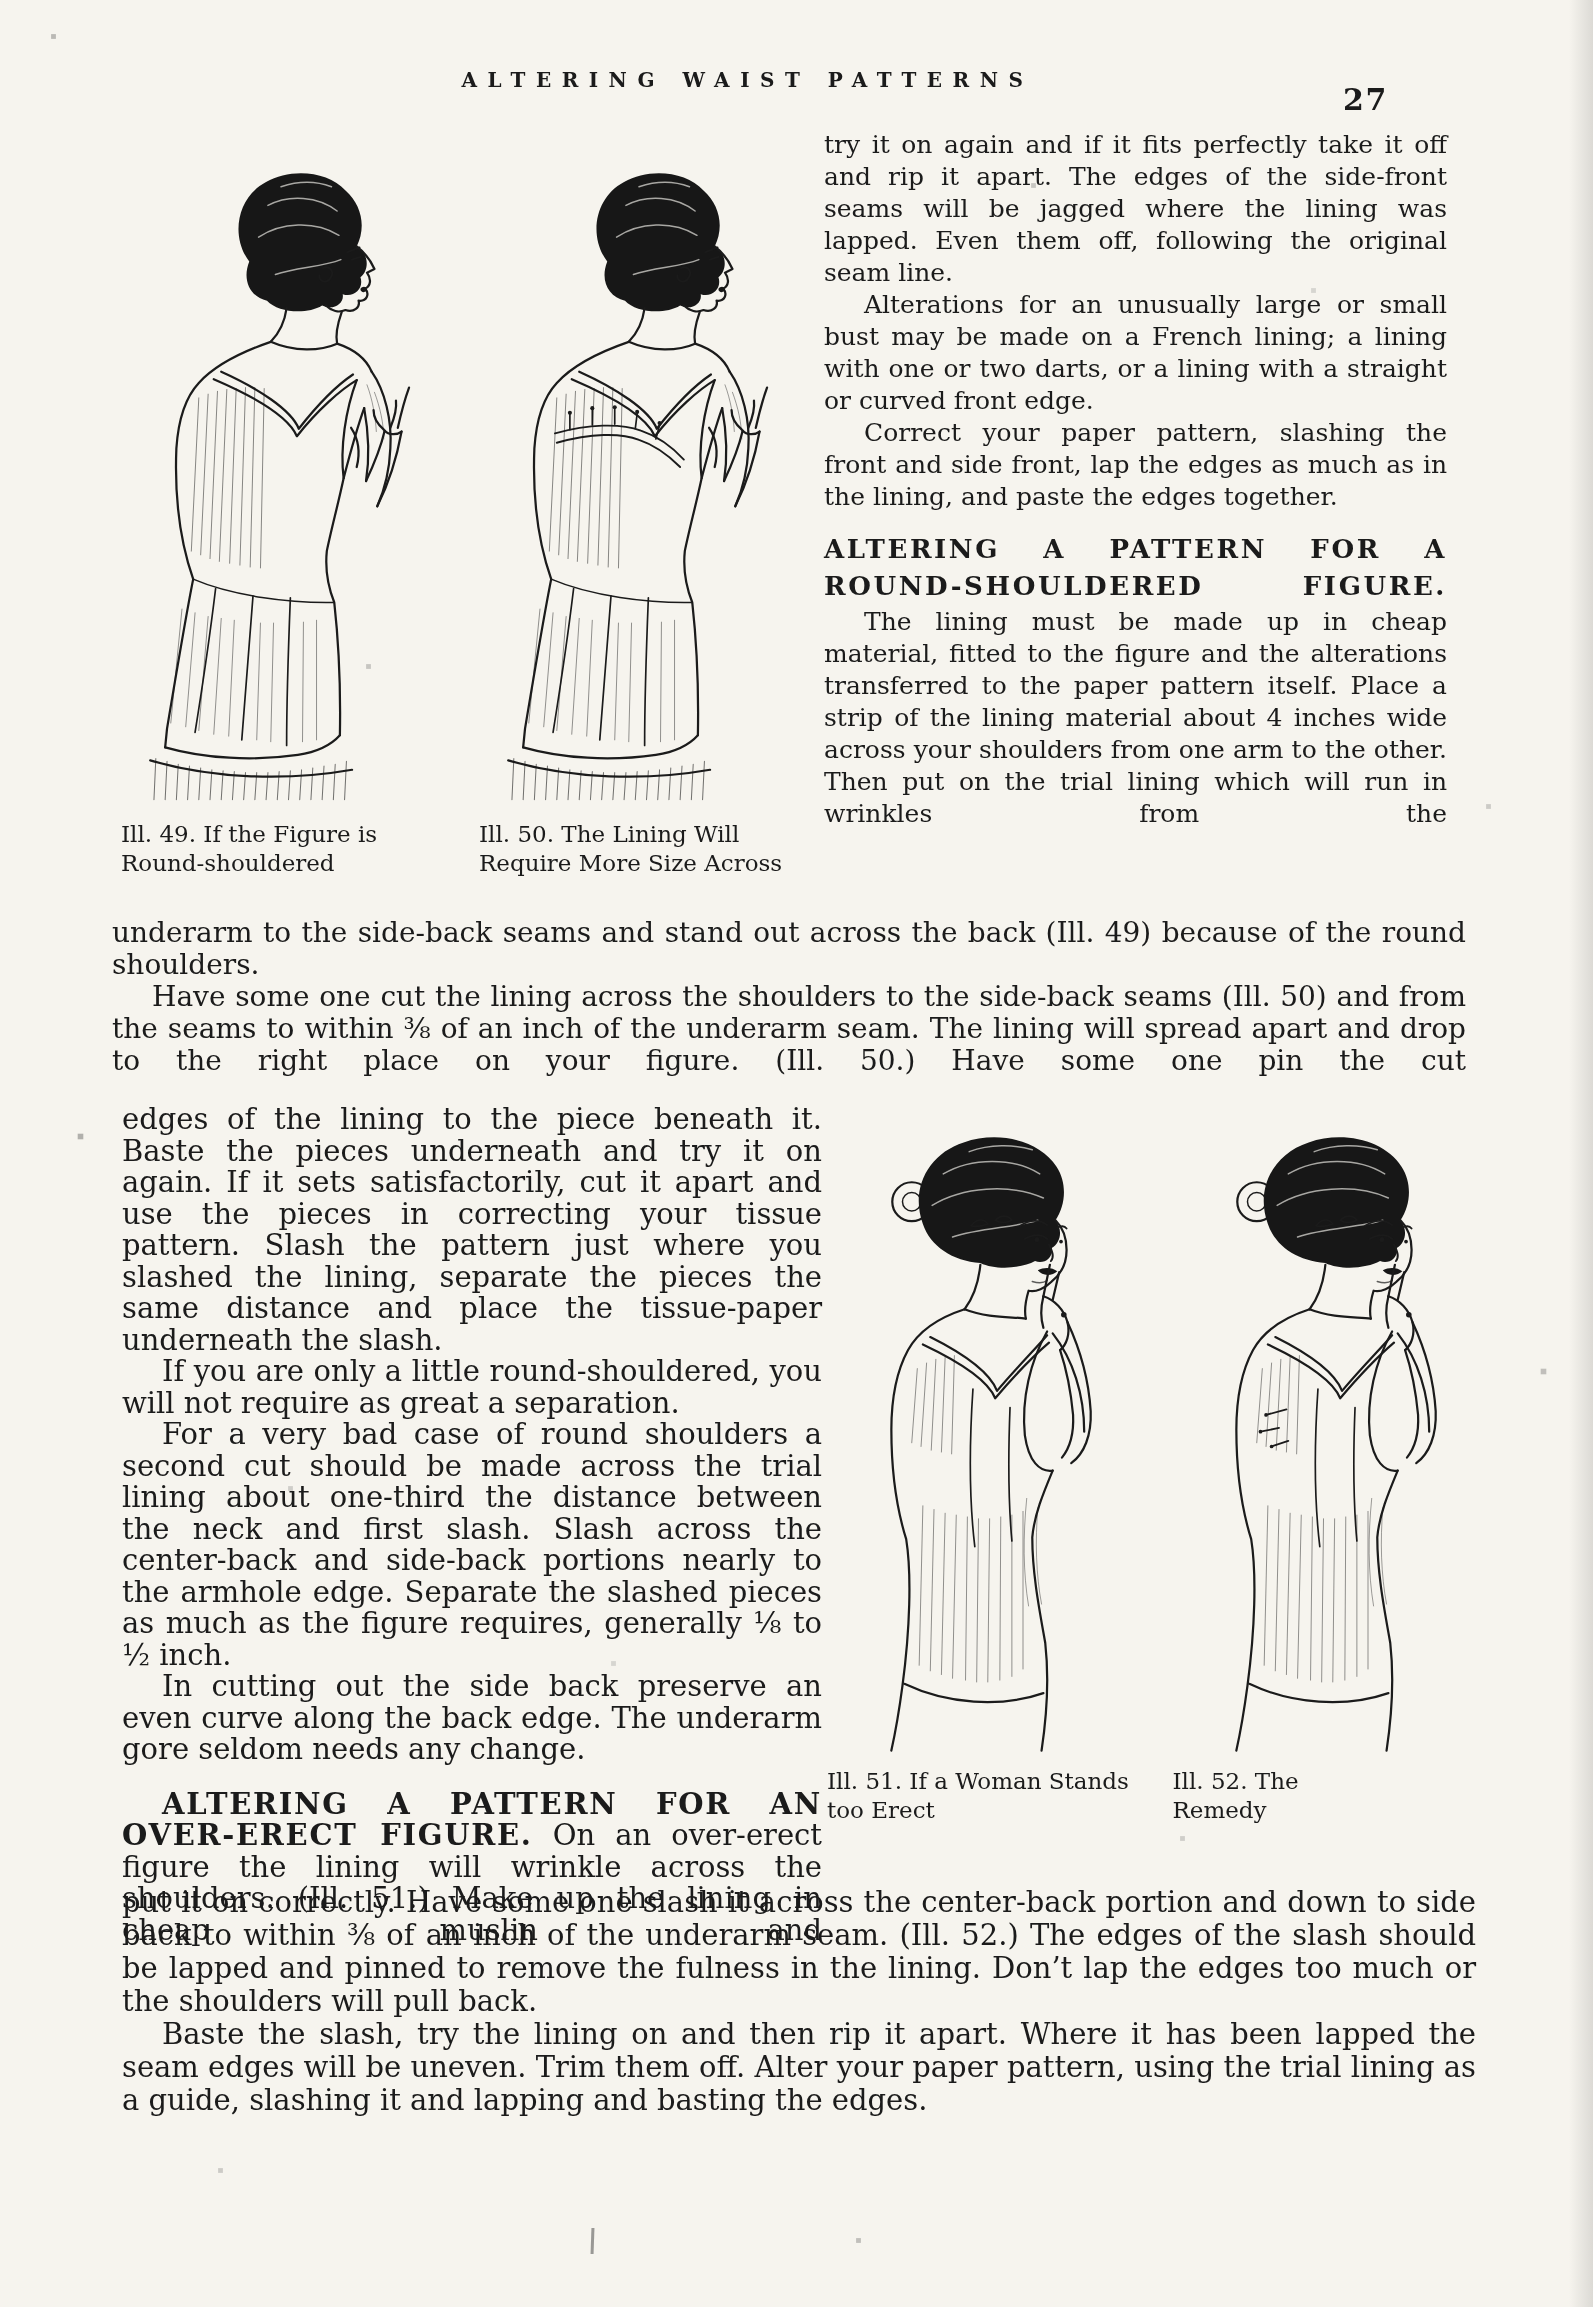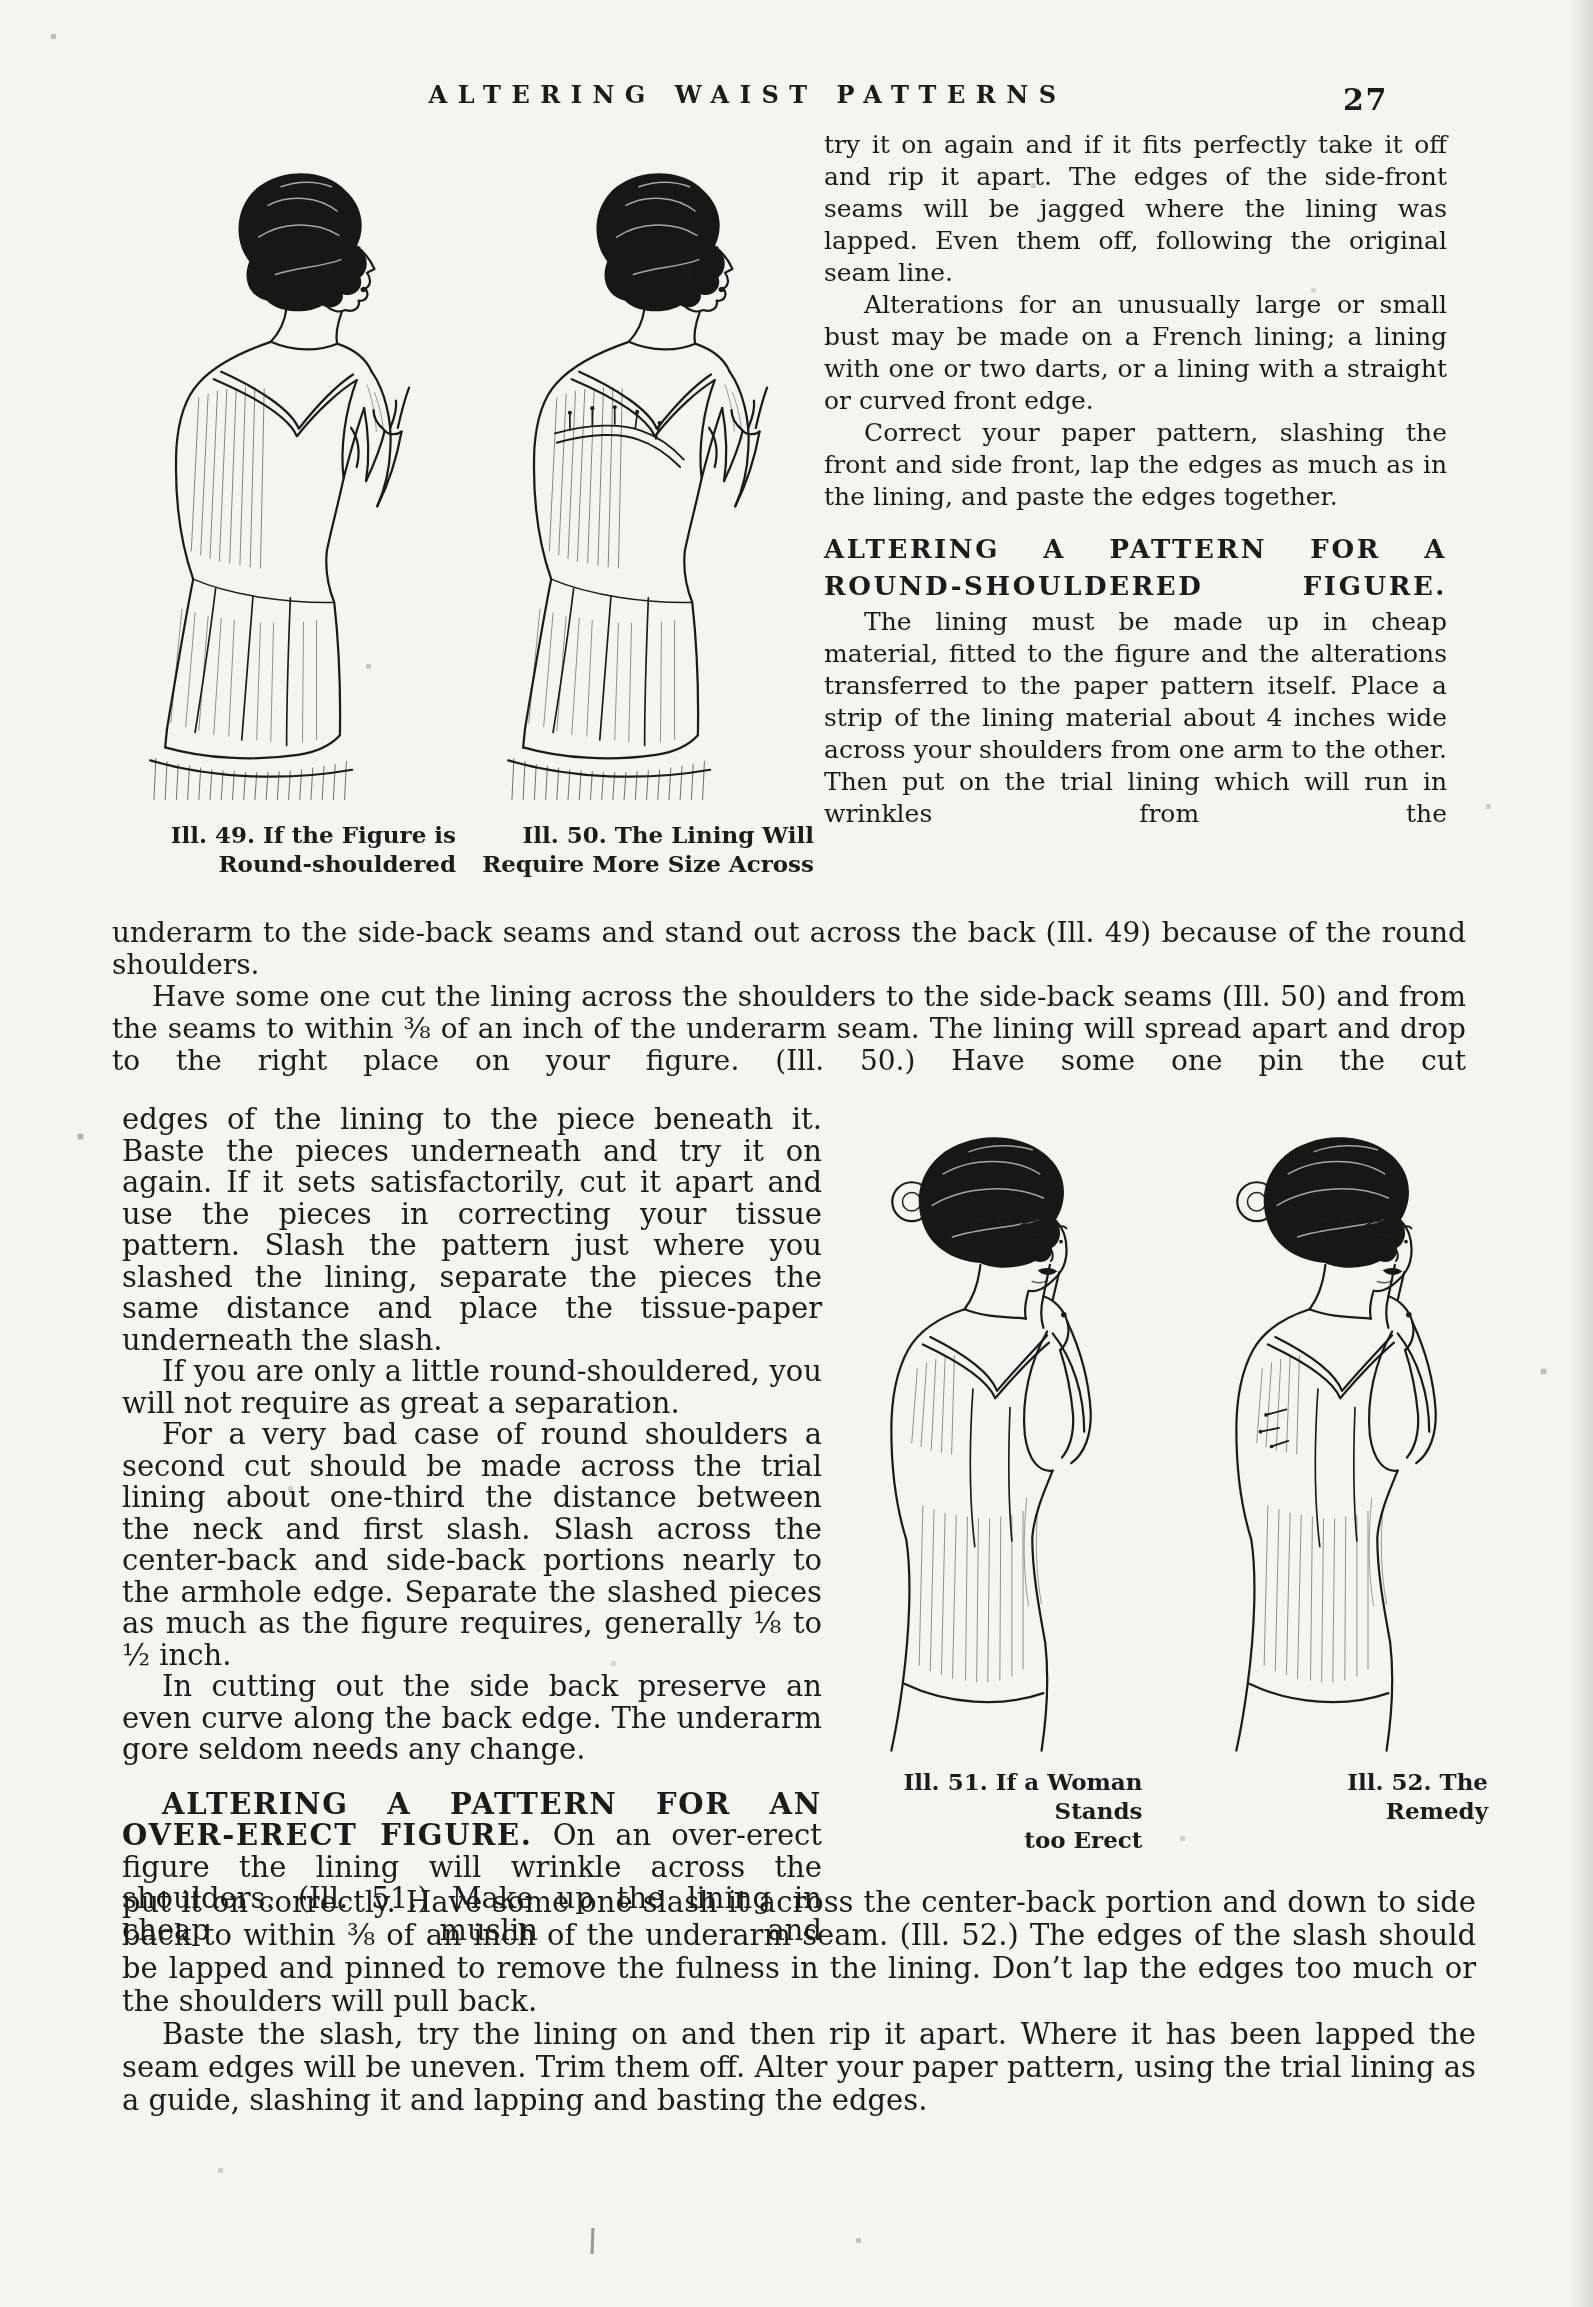--- a/index.html
+++ b/index.html
@@ -2,22 +2,22 @@
 <html style="font-size:14px"><head>
 <meta charset="utf-8">
 <style>
   html,body{margin:0;padding:0;background:#6f6f6f;}
   .page{
     position:relative;width:1593px;height:2307px;background:#f6f4ee;
     font-family:"DejaVu Serif","Liberation Serif",serif;color:#1b1b1b;overflow:hidden;
   }
   
   .hdr-title{
-    position:absolute;top:80px;left:122px;width:1251px;text-align:center;
-    font-size:24px;font-weight:bold;letter-spacing:10.5px;white-space:nowrap;
+    position:absolute;top:68px;left:122px;width:1251px;text-align:center;
+    font-size:20px;font-weight:bold;letter-spacing:10.5px;white-space:nowrap;
   }
   .hdr-page-num{
     position:absolute;top:82px;left:1343px;font-size:30px;font-weight:bold;letter-spacing:1.7px;
   }
   
   .txt p{margin:0;text-align:justify;}
   .body-p{text-indent:40px;}
   .noindent{text-indent:0;}
   .flow{text-align-last:justify;}
   .col-right{position:absolute;top:129px;left:824px;width:623px;font-size:25px;line-height:32px;}
@@ -25,21 +25,21 @@
   .col-left{position:absolute;top:1104px;left:122px;width:700px;font-size:29px;line-height:31.5px;}
   .full-2{position:absolute;top:1886px;left:122px;width:1354px;font-size:29px;line-height:33px;}
   .section-heading{margin:17.5px 0 1.7px 0;font-weight:bold;}
   .section-heading .hl{display:block;text-align:justify;text-align-last:justify;letter-spacing:2.6px;line-height:37px;font-size:26px;}
   .inline-heading{font-weight:bold;letter-spacing:1.7px;}
   
   .figs-top{position:absolute;top:138px;left:121px;width:693px;display:flex;gap:23px;}
   .figs-bottom{position:absolute;top:1109px;left:827px;width:661px;display:flex;gap:30px;}
   .fig{flex:1;text-align:center;}
   .fig-art{display:block;margin:0 auto;}
-  .caption{margin-top:8.7px;font-size:23px;line-height:29px;font-weight:bold;text-align:right;}
+  .caption{margin-top:8.7px;font-size:23px;line-height:29px;font-weight:normal;text-align:left;}
   .caption span{display:block;}
   
   .edge-shade{position:absolute;top:0;right:0;width:24.5px;height:100%;
     background:linear-gradient(to right,rgba(110,110,110,0),rgba(100,100,100,0.18));pointer-events:none;}
   .specks{position:absolute;left:0;top:0;width:2.6px;height:2.6px;background:transparent;pointer-events:none;
     box-shadow:
       52px 35px 0 0.9px rgba(50,50,50,.30),1032px 184px 0 0.9px rgba(60,60,60,.25),
       367px 665px 0 0.9px rgba(60,60,60,.25),79px 1135px 0 1.3px rgba(50,50,50,.35),
       1487px 805px 0 0.9px rgba(80,80,80,.25),1542px 1370px 0 1.3px rgba(70,70,70,.3),
       219px 2169px 0 0.9px rgba(80,80,80,.25),1181px 1837px 0 0.9px rgba(90,90,90,.25),

